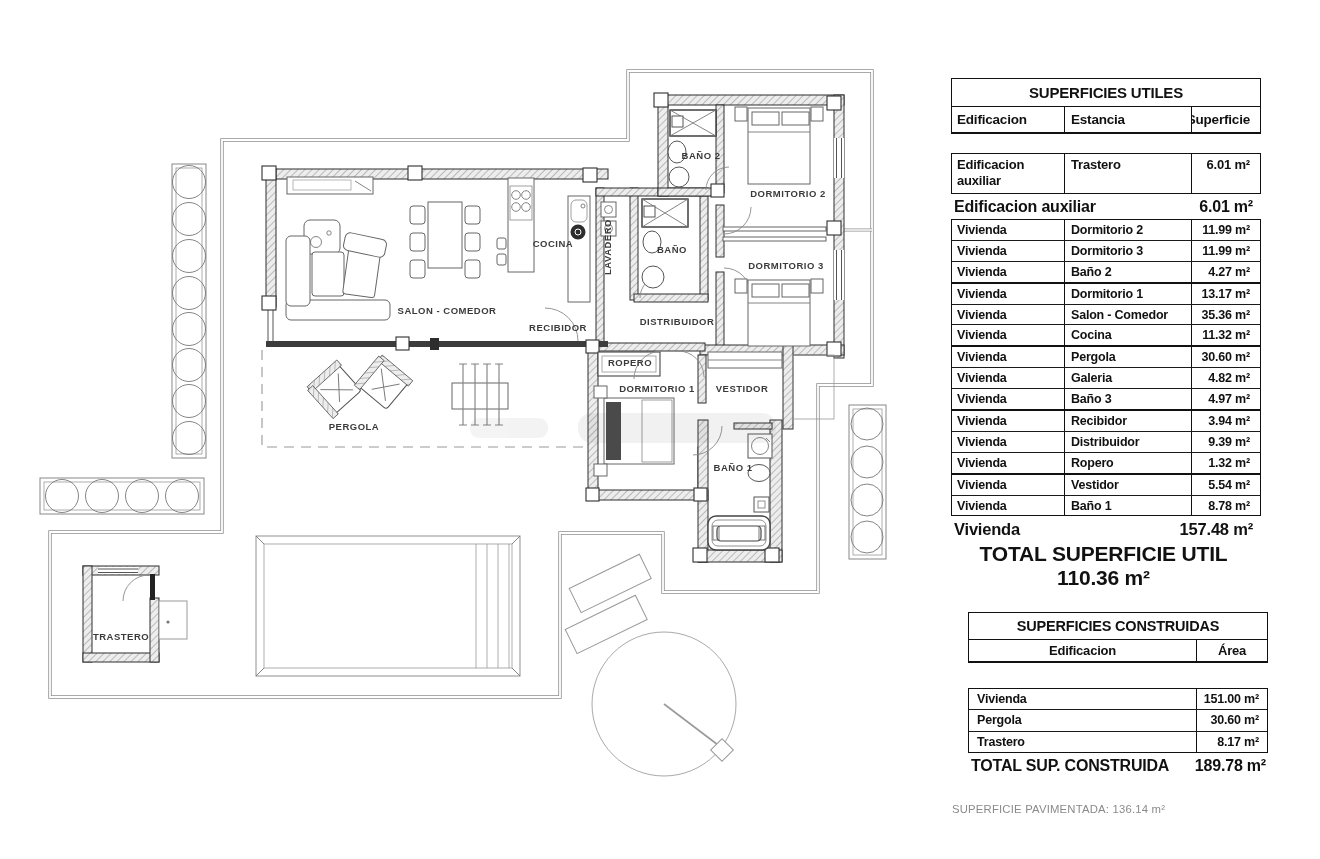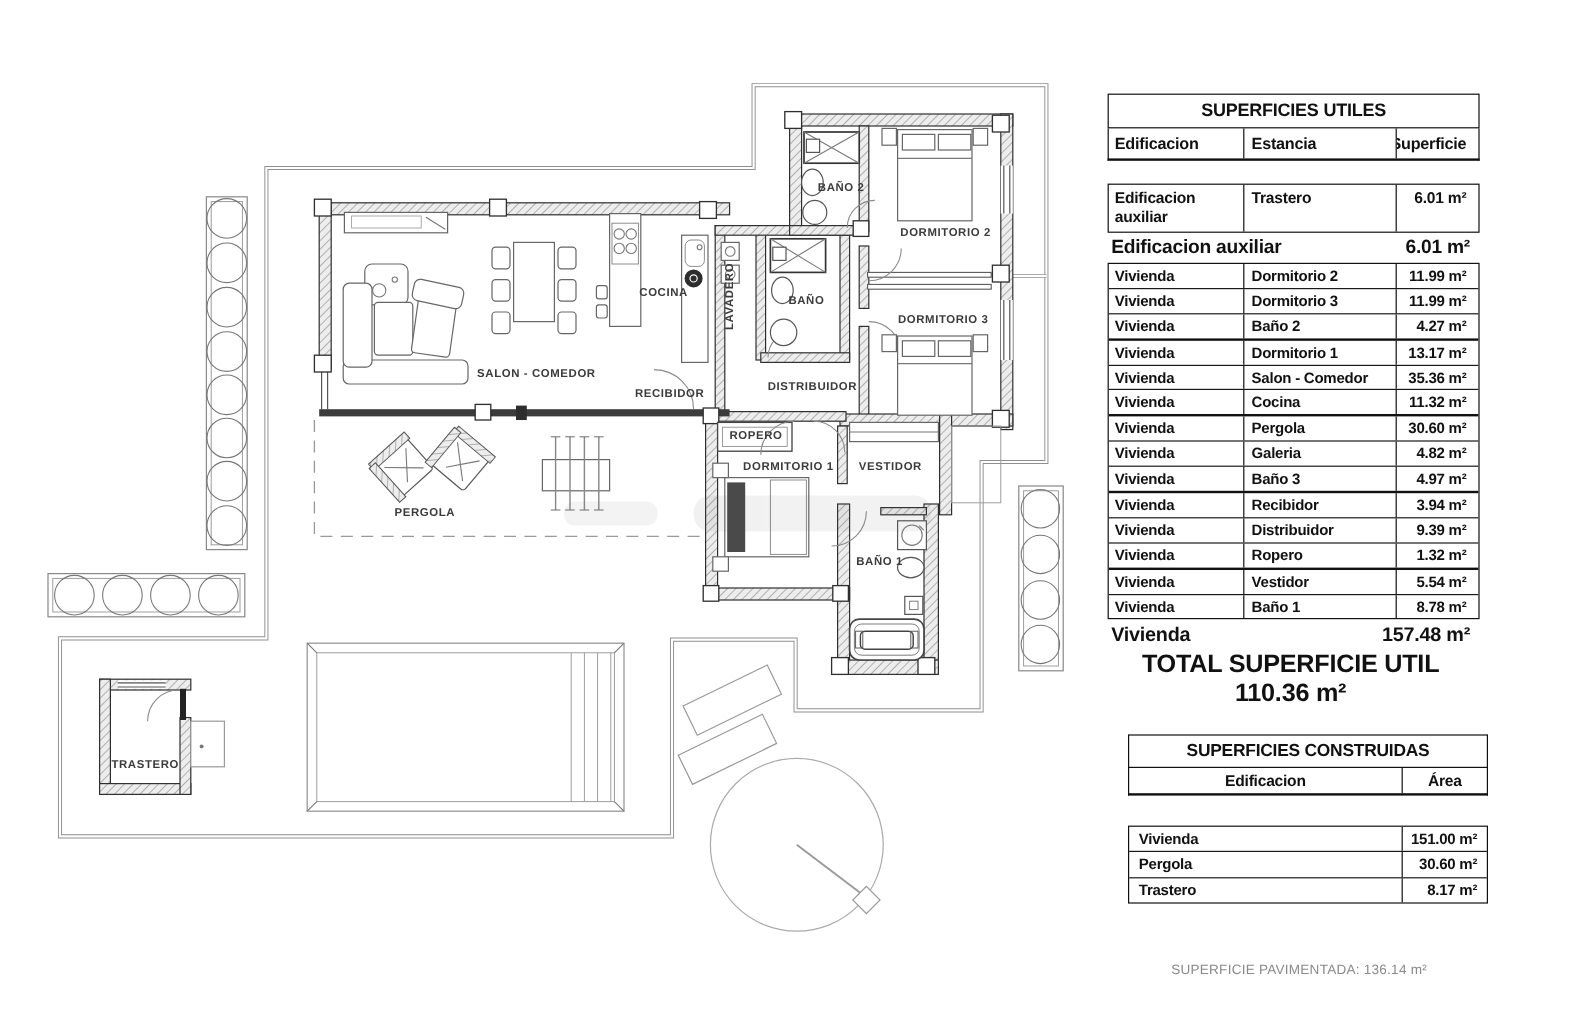--- a/index.html
+++ b/index.html
@@ -8,21 +8,21 @@
   svg{position:absolute;left:0;top:0;}
   .room-label{font-family:"Liberation Sans",sans-serif;font-size:9.5px;font-weight:600;
               fill:#3b3b3b;text-anchor:middle;letter-spacing:.5px;}
   .wall{fill:url(#hatch);stroke:#2f2f2f;stroke-width:1;}
   .post{fill:#fff;stroke:#2f2f2f;stroke-width:1.1;}
   .thin{stroke:#777;stroke-width:.9;fill:none;}
   .fix{stroke:#555;stroke-width:1;fill:#fff;}
   .furn{stroke:#666;stroke-width:1;fill:#fff;}
   .arc{stroke:#8a8a8a;stroke-width:.9;fill:none;}
   
-  .tbl{position:absolute;letter-spacing:-.2px;}
+  .tbl{position:absolute;letter-spacing:-.2px;margin-left:28px;}
   .t-title{border:1.7px solid #111;font-weight:bold;text-align:center;}
   .row{display:flex;align-items:center;}
   .cell{overflow:hidden;white-space:nowrap;}
   #t1{left:923px;top:78px;width:310px;}
   #t1 .t-title{height:27px;line-height:27px;font-size:15px;}
   #t1-head{border:1.7px solid #111;border-top:none;border-bottom:2.4px solid #111;height:25px;font-weight:bold;font-size:13.5px;}
   .c1{width:107px;padding-left:5px;}
   .c2{width:120px;padding-left:6px;border-left:1.2px solid #111;align-self:stretch;display:flex;align-items:center;}
   .c3{flex:1;text-align:center;padding-right:10px;border-left:1.2px solid #111;align-self:stretch;display:flex;align-items:center;justify-content:flex-end;}
   #t1-aux{margin-top:19px;border:1.5px solid #111;height:39px;font-weight:bold;font-size:13px;align-items:flex-start;}
@@ -40,21 +40,21 @@
   #t2 .t-title{height:26px;line-height:26px;font-size:14.5px;}
   #t2-head{border:1.5px solid #111;border-top:none;border-bottom:2.2px solid #111;height:21px;font-weight:bold;font-size:13px;}
   .d1{width:227px;text-align:center;}
   .d2{flex:1;text-align:center;border-left:1.2px solid #111;align-self:stretch;display:flex;align-items:center;justify-content:center;}
   #t2-rows{margin-top:25px;border:1.5px solid #111;}
   #t2-rows .row{height:20.3px;font-weight:bold;font-size:12.5px;border-bottom:1px solid #1a1a1a;}
   #t2-rows .row:last-child{border-bottom:none;}
   #t2-rows .d1{text-align:left;padding-left:8px;width:219px;}
   #t2-rows .d2{justify-content:flex-end;padding-right:8px;}
   #t2-total{height:27px;font-size:16px;padding:0 2px 0 3px;}
-  #footnote{position:absolute;left:952px;top:803px;font-size:11.3px;color:#8a8a8a;letter-spacing:.2px;margin-left:24px;}
+  #footnote{position:absolute;left:952px;top:803px;font-size:11.3px;color:#8a8a8a;letter-spacing:.2px;}
 </style>
 </head>
 <body>
 
 <div id="canvas">
 
   <svg id="plan-svg" width="920" height="859" viewBox="0 0 920 859">
     <defs>
       <pattern id="hatch" width="5" height="5" patternUnits="userSpaceOnUse" patternTransform="rotate(45)">
         <rect width="5" height="5" fill="#ededed"></rect>
@@ -489,16 +489,20 @@
         </div>
         <div class="row">
           <div class="cell d1">Pergola</div>
           <div class="cell d2">30.60 m²</div>
         </div>
         <div class="row">
           <div class="cell d1">Trastero</div>
           <div class="cell d2">8.17 m²</div>
         </div>
       </div>
+    <div class="subtotal" id="t2-total">
+      <span>TOTAL SUP. CONSTRUIDA</span>
+      <span>189.78 m²</span>
+    </div>
   </div>
 
   <div id="footnote">SUPERFICIE PAVIMENTADA: 136.14 m²</div>
 </div>
 
 </body></html>

